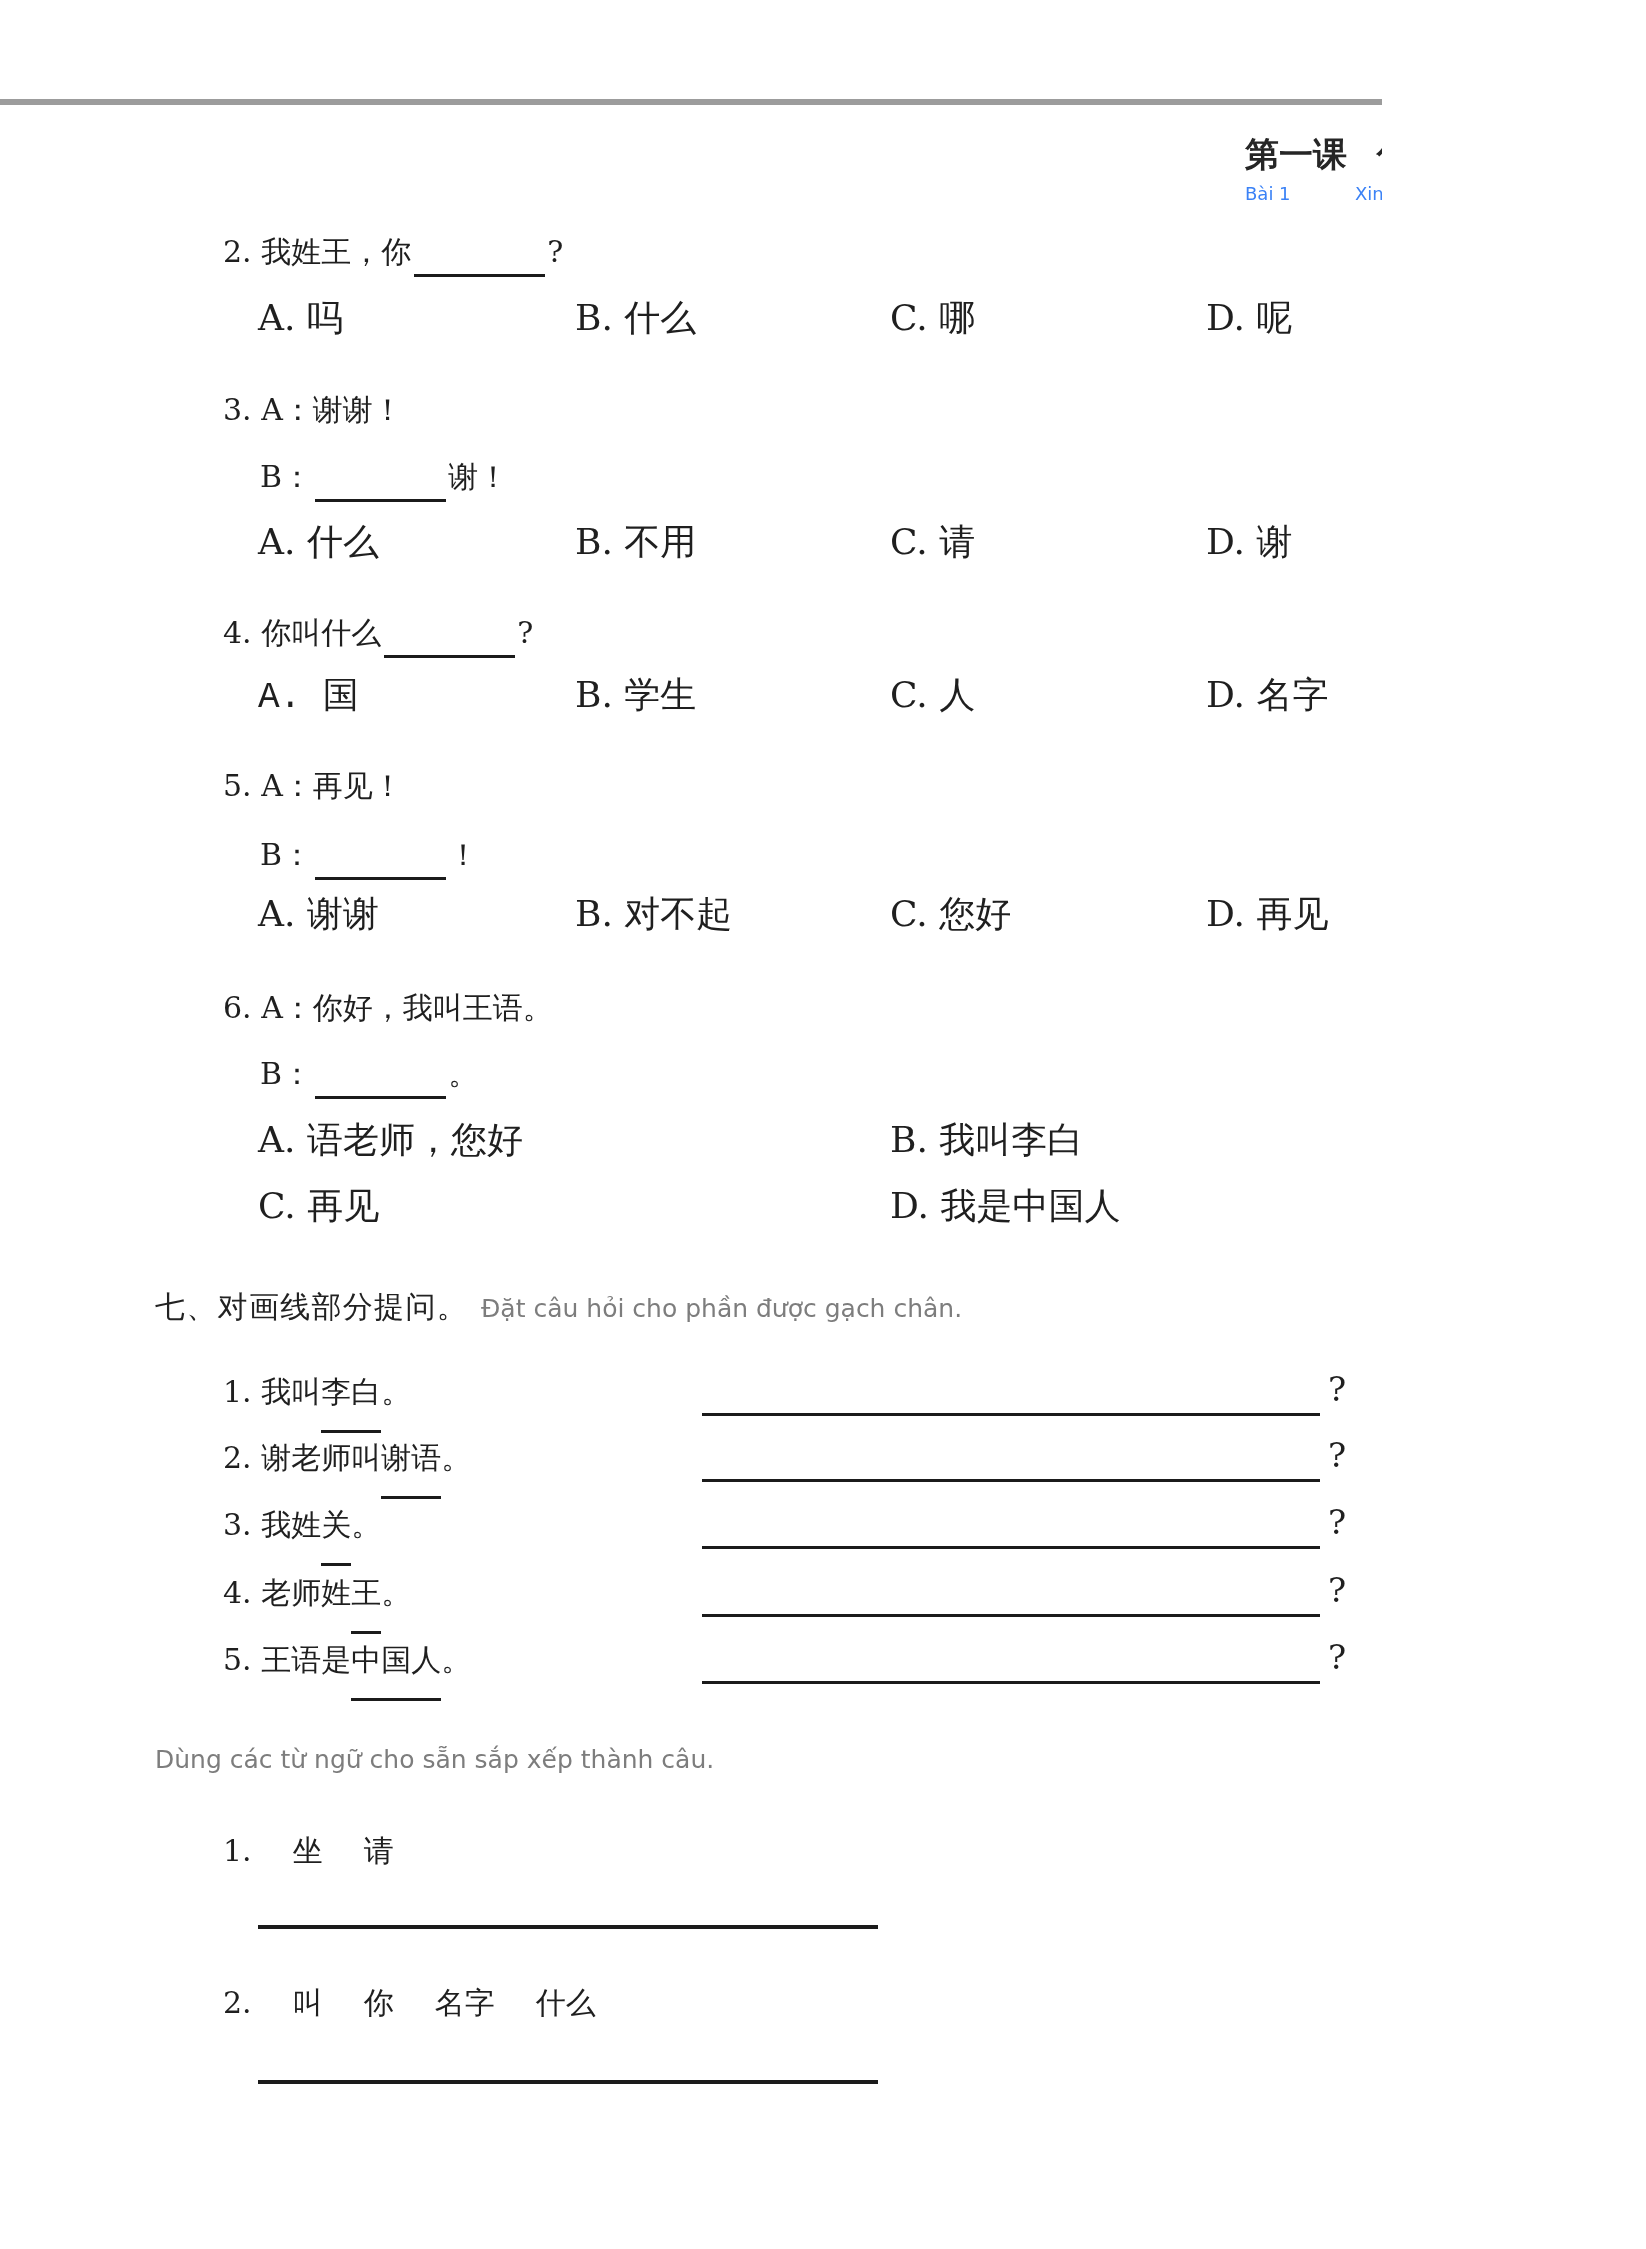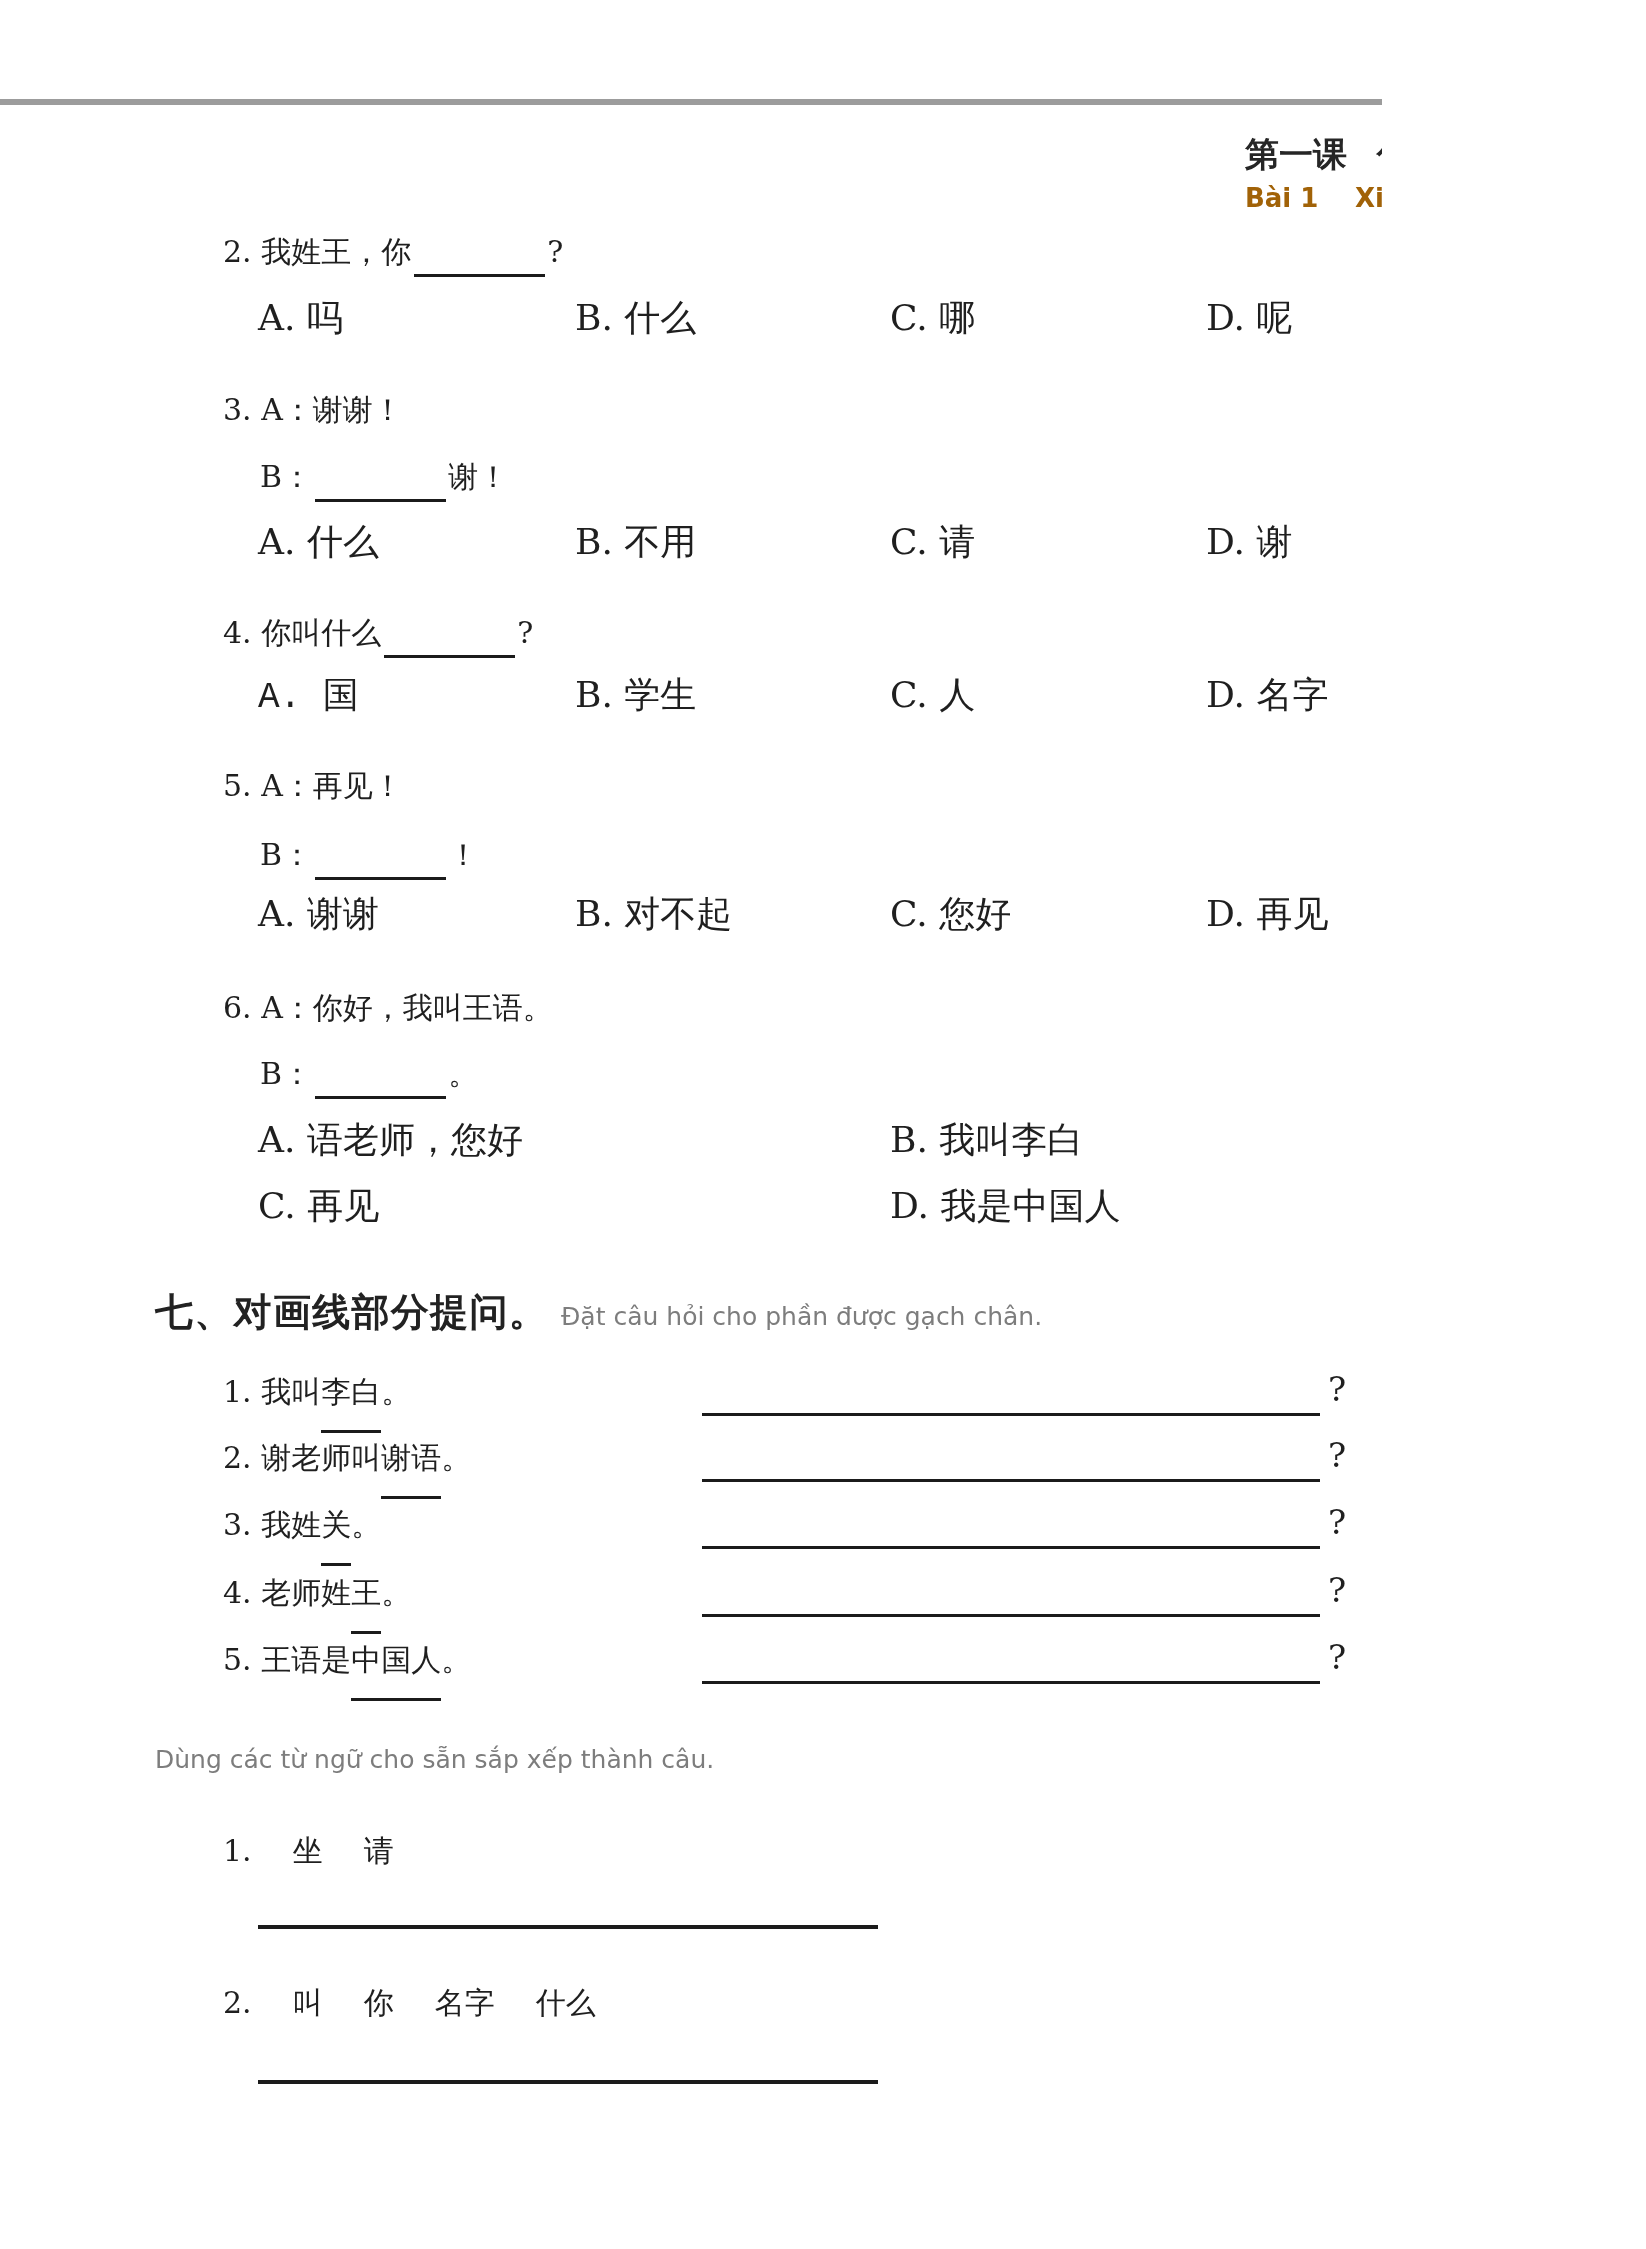--- a/index.html
+++ b/index.html
@@ -10,34 +10,34 @@
   }
 
   
   .top-bar { position:absolute; left:0; top:99px; width:1647px; height:5.9px; background:#9c9c9c; }
   .corner-tab { position:absolute; left:1492px; top:0; width:63px; height:200px;
     background:linear-gradient(180deg,#979797 0%,#a3a3a3 80%,#b2b2b2 100%); }
   .lesson-header { position:absolute; left:1245px; top:132px; }
   .lesson-header .zh { display:flex; gap:30px; font-family:"Liberation Sans","DejaVu Sans",sans-serif;
     font-weight:bold; font-size:34px; color:#262626; white-space:nowrap; }
   .lesson-header .vi { display:flex; margin-top:5.2px; font-family:"DejaVu Sans","Liberation Sans",sans-serif;
-    font-weight:bold; font-size:26px; color:#a16207; white-space:nowrap; }
+    font-weight:normal; font-size:18px; color:#3b82f6; white-space:nowrap; }
   .lesson-header .vi .lesson { width:110px; }
 
   
   .q-line { position:absolute; font-size:30px; white-space:nowrap; }
   .opt { position:absolute; font-size:36px; white-space:nowrap; }
   .c1 { left:258px; } .c2 { left:575px; } .c3 { left:890px; } .c4 { left:1206px; }
   .blank { display:inline-block; width:131px; height:0.95em;
     border-bottom:3.9px solid #1b1b1b; vertical-align:-0.5em; margin:0 2.6px; }
 
   
   .sec-heading { position:absolute; left:155px; display:flex; align-items:baseline; gap:13px; white-space:nowrap; }
-  .sec-heading .zh { font-family:"Liberation Sans","DejaVu Sans",sans-serif; font-weight:bold;
-    font-size:38px; color:#222222; letter-spacing:1.3px; }
+  .sec-heading .zh { font-family:"Liberation Sans","DejaVu Sans",sans-serif; font-weight:normal;
+    font-size:30px; color:#222222; letter-spacing:1.3px; }
   .sec-heading .vi { font-family:"DejaVu Sans","Liberation Sans",sans-serif; font-size:25px; color:#7d7d7d; }
 
   
   .s7-row { position:absolute; left:0; width:1647px; height:65px; }
   .s7-row .sentence { position:absolute; left:223px; top:0; font-size:30px; white-space:nowrap; }
   .upart { border-bottom:3.3px solid #1b1b1b; padding-bottom:21px; }
   .s7-row .answer-line { position:absolute; left:702px; top:41px; width:618px; height:0;
     border-top:3.9px solid #1b1b1b; }
   .s7-row .qmark { position:absolute; left:1328px; top:-2.6px; font-size:34px; }
 

